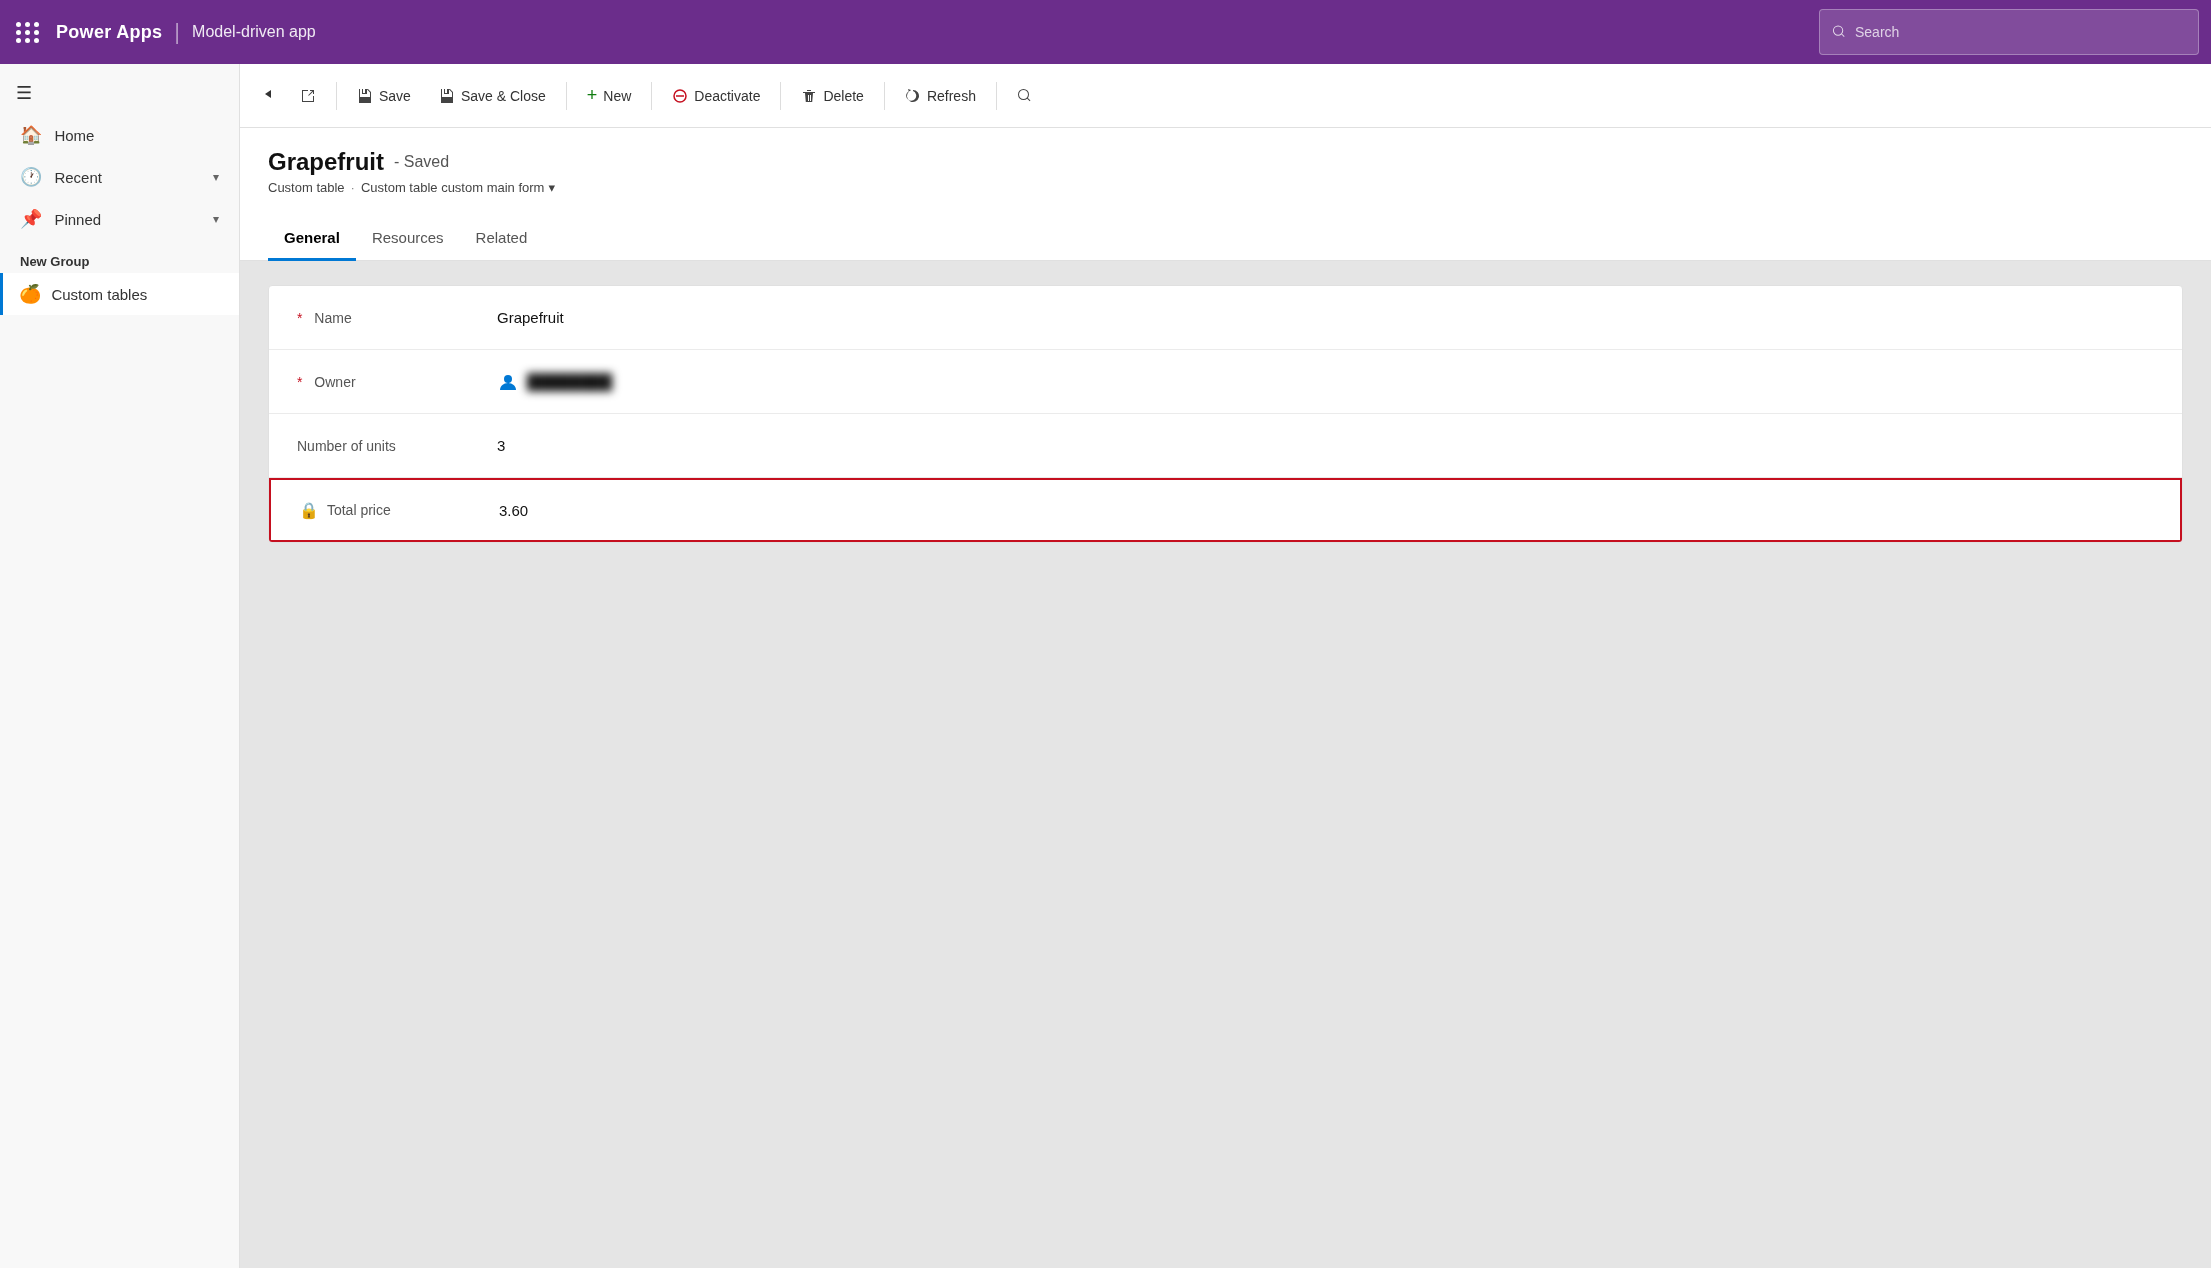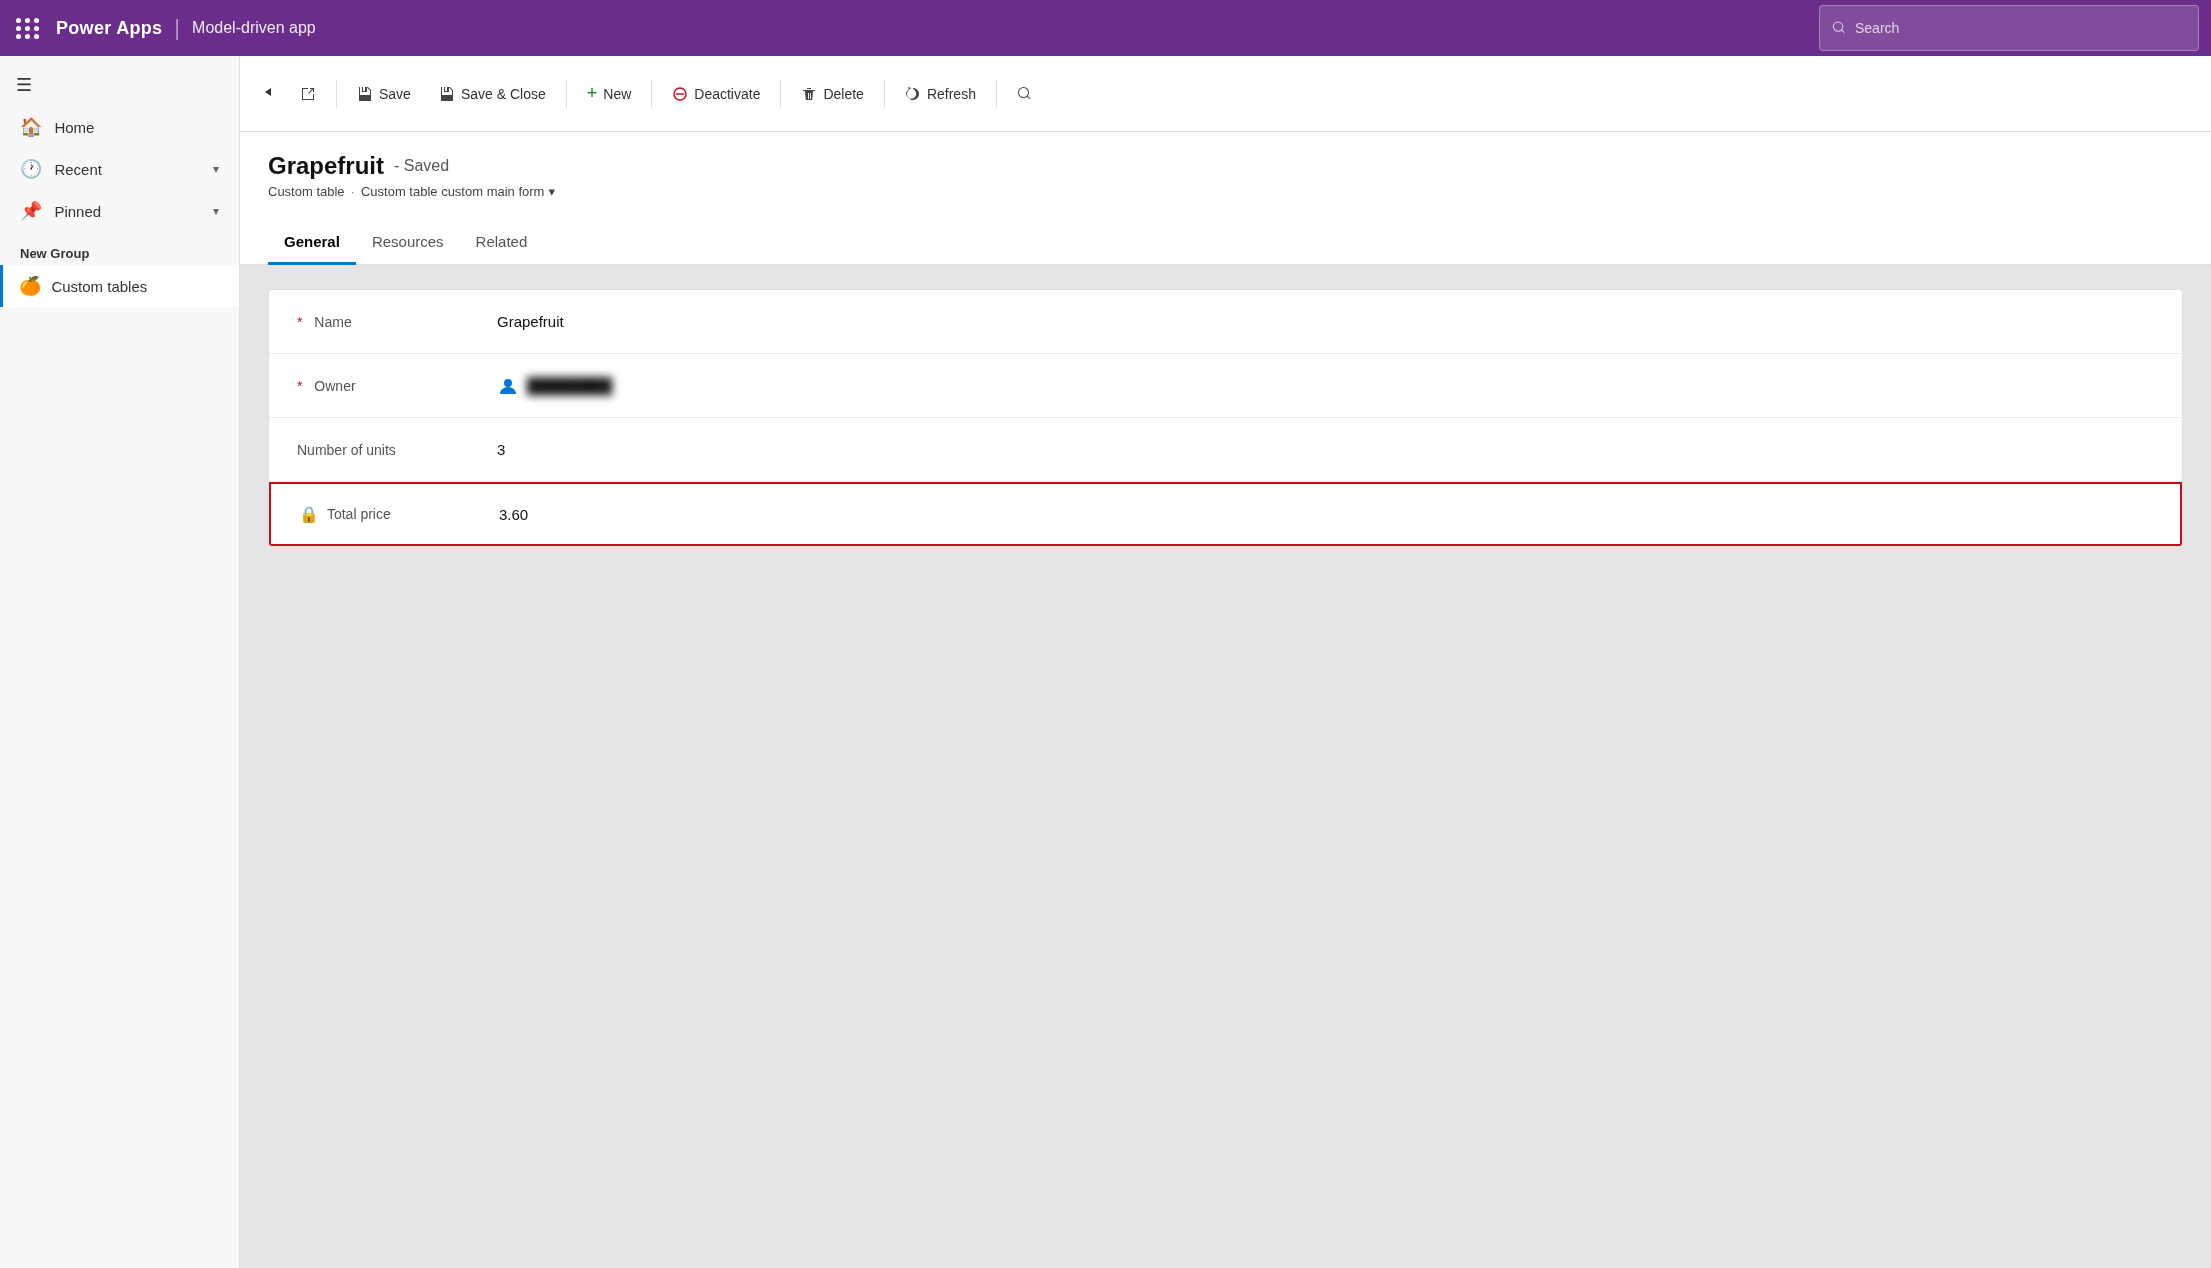--- a/index.html
+++ b/index.html
@@ -1,21 +1,21 @@
 <!DOCTYPE html>
 <html><head>
   <meta charset="utf-8">
   <style>
     * { box-sizing: border-box; margin: 0; padding: 0; }
     body { font-family: 'Segoe UI', sans-serif; background: #f3f2f1; height: 100vh; overflow: hidden; }
 
     
     .top-nav {
       background: #6b2d8b;
-      height: 56px;
+      height: 64px;
       display: flex;
       align-items: center;
       padding: 0 12px;
       gap: 12px;
     }
     .top-nav-dots {
       color: white;
       font-size: 20px;
       cursor: pointer;
       display: grid;
@@ -124,21 +124,21 @@
     .content-area {
       flex: 1;
       display: flex;
       flex-direction: column;
       background: white;
       overflow: hidden;
     }
 
     
     .toolbar {
-      height: 76px;
+      height: 64px;
       background: white;
       border-bottom: 1px solid #e0e0e0;
       display: flex;
       align-items: center;
       padding: 0 12px;
       gap: 4px;
     }
     .toolbar-btn {
       display: flex;
       align-items: center;

